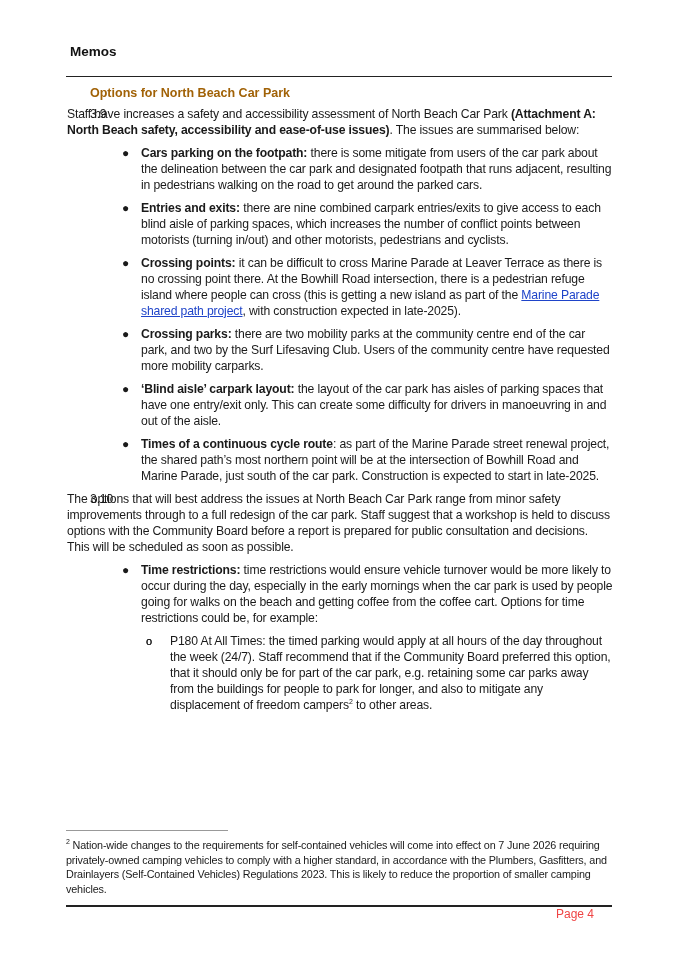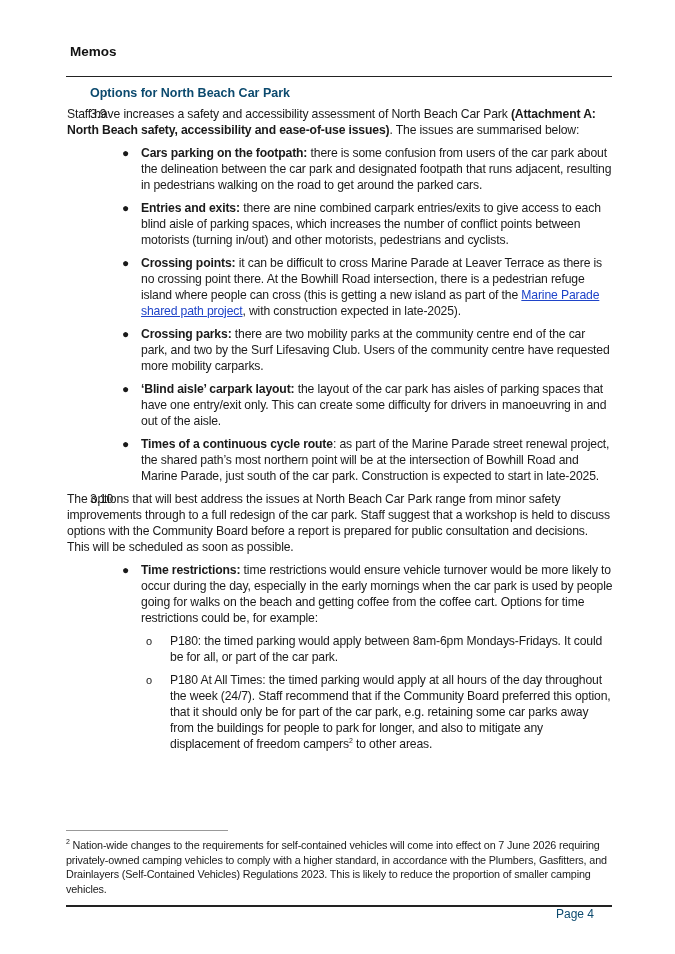--- a/index.html
+++ b/index.html
@@ -8,37 +8,37 @@
   .page { position:absolute; left:0; top:4px; width:657px; height:954px; }
 
   .hdr-title { position:absolute; left:70px; top:40px; font-size:13.5px; font-weight:bold; color:#111; }
   .logo { position:absolute; left:496px; top:38px; display:flex; align-items:center; }
   .logo-text { text-align:right; font-family:"Liberation Serif","DejaVu Serif",serif; line-height:12px; margin-right:4px; }
   .logo-l1 { font-size:13px; font-weight:bold; color:#222; letter-spacing:-0.2px; }
   .logo-l2 { font-size:12.5px; color:#222; letter-spacing:-0.2px; }
   .logo-icon { width:26px; height:28px; }
   .hdr-rule { position:absolute; left:66px; top:72px; width:546px; height:1px; background:#222; }
 
-  .sec-heading { position:absolute; left:90px; top:82px; font-size:12.5px; font-weight:bold; color:#0c4a6e; }
+  .sec-heading { position:absolute; left:90px; top:82px; font-size:12.5px; font-weight:bold; color:#a16207; }
 
   .body { position:absolute; left:0; top:102px; width:675px; font-size:12.2px; line-height:16px; letter-spacing:-0.15px; }
   .para { position:relative; padding-left:67px; padding-right:62px; margin-bottom:7px; }
   .para-num { position:absolute; left:90px; top:0; }
   .bullet { position:relative; padding-left:141px; padding-right:62px; margin-bottom:7px; }
   .bullet-dot { position:absolute; left:122px; top:0; font-size:12px; }
   .sub { position:relative; padding-left:170px; padding-right:62px; margin-bottom:7px; }
   .sub-dot { position:absolute; left:146px; top:0; font-size:11px; }
   b { font-weight:bold;text-align:center; }
   a.link { color:#1f44c9; text-decoration:underline; }
   sup { font-size:7px; vertical-align:super; line-height:0; }
 
   .fn-rule { position:absolute; left:66px; top:826px; width:162px; height:1px; background:#999; }
   .footnote { position:absolute; left:66px; top:834px; width:550px; font-size:10.8px; line-height:14.5px; letter-spacing:-0.15px; color:#1a1a1a; }
   .ft-rule { position:absolute; left:66px; top:901px; width:546px; height:1.5px; background:#222; }
-  .page-num { position:absolute; right:63px; top:903px; font-size:12px; color:#0c4a6e; }
+  .page-num { position:absolute; right:63px; top:903px; font-size:12px; color:#ef4444; }
 </style>
 </head>
 <body>
 
 <div class="page">
 
   <div class="hdr-title">Memos</div>
 
 
   <div class="hdr-rule"></div>
@@ -47,21 +47,21 @@
 
   <div class="body">
 
     <div class="para">
       <span class="para-num">3.9</span>
       <span>Staff have increases a safety and accessibility assessment of North Beach Car Park </span><b>(Attachment A: North Beach safety, accessibility and ease-of-use issues)</b><span>. The issues are summarised below:</span>
     </div>
 
     <div class="bullet">
       <span class="bullet-dot">●</span>
-      <b>Cars parking on the footpath:</b><span> there is some confusion from users of the car park about the delineation between the car park and designated footpath that runs adjacent, resulting in pedestrians walking on the road to get around the parked cars.</span>
+      <b>Cars parking on the footpath:</b><span> there is some mitigate from users of the car park about the delineation between the car park and designated footpath that runs adjacent, resulting in pedestrians walking on the road to get around the parked cars.</span>
     </div>
     <div class="bullet">
       <span class="bullet-dot">●</span>
       <b>Entries and exits:</b><span> there are nine combined carpark entries/exits to give access to each blind aisle of parking spaces, which increases the number of conflict points between motorists (turning in/out) and other motorists, pedestrians and cyclists.</span>
     </div>
     <div class="bullet">
       <span class="bullet-dot">●</span>
       <b>Crossing points:</b><span> it can be difficult to cross Marine Parade at Leaver Terrace as there is no crossing point there. At the Bowhill Road intersection, there is a pedestrian refuge island where people can cross (this is getting a new island as part of the </span><a class="link" href="#">Marine Parade shared path project</a><span>, with construction expected in late-2025).</span>
     </div>
     <div class="bullet">
@@ -83,21 +83,20 @@
     </div>
 
 
     <div class="bullet">
       <span class="bullet-dot">●</span>
       <b>Time restrictions:</b><span> time restrictions would ensure vehicle turnover would be more likely to occur during the day, especially in the early mornings when the car park is used by people going for walks on the beach and getting coffee from the coffee cart. Options for time restrictions could be, for example:</span>
     </div>
 
     <div class="sub">
       <span class="sub-dot">o</span>
-      <span>P180: the timed parking would apply between 8am-6pm Mondays-Fridays. It could be for all, or part of the car park.</span>
     </div>
     <div class="sub">
       <span class="sub-dot">o</span>
       <span>P180 At All Times: the timed parking would apply at all hours of the day throughout the week (24/7). Staff recommend that if the Community Board preferred this option, that it should only be for part of the car park, e.g. retaining some car parks away from the buildings for people to park for longer, and also to mitigate any displacement of freedom campers</span><sup>2</sup><span>  to other areas.</span>
     </div>
   </div>
 
   <div class="fn-rule"></div>
   <div class="footnote">
     <sup>2</sup><span> Nation-wide changes to the requirements for self-contained vehicles will come into effect on 7 June 2026 requiring privately-owned camping vehicles to comply with a higher standard, in accordance with the Plumbers, Gasfitters, and Drainlayers (Self-Contained Vehicles) Regulations 2023. This is likely to reduce the proportion of smaller camping vehicles.</span>

